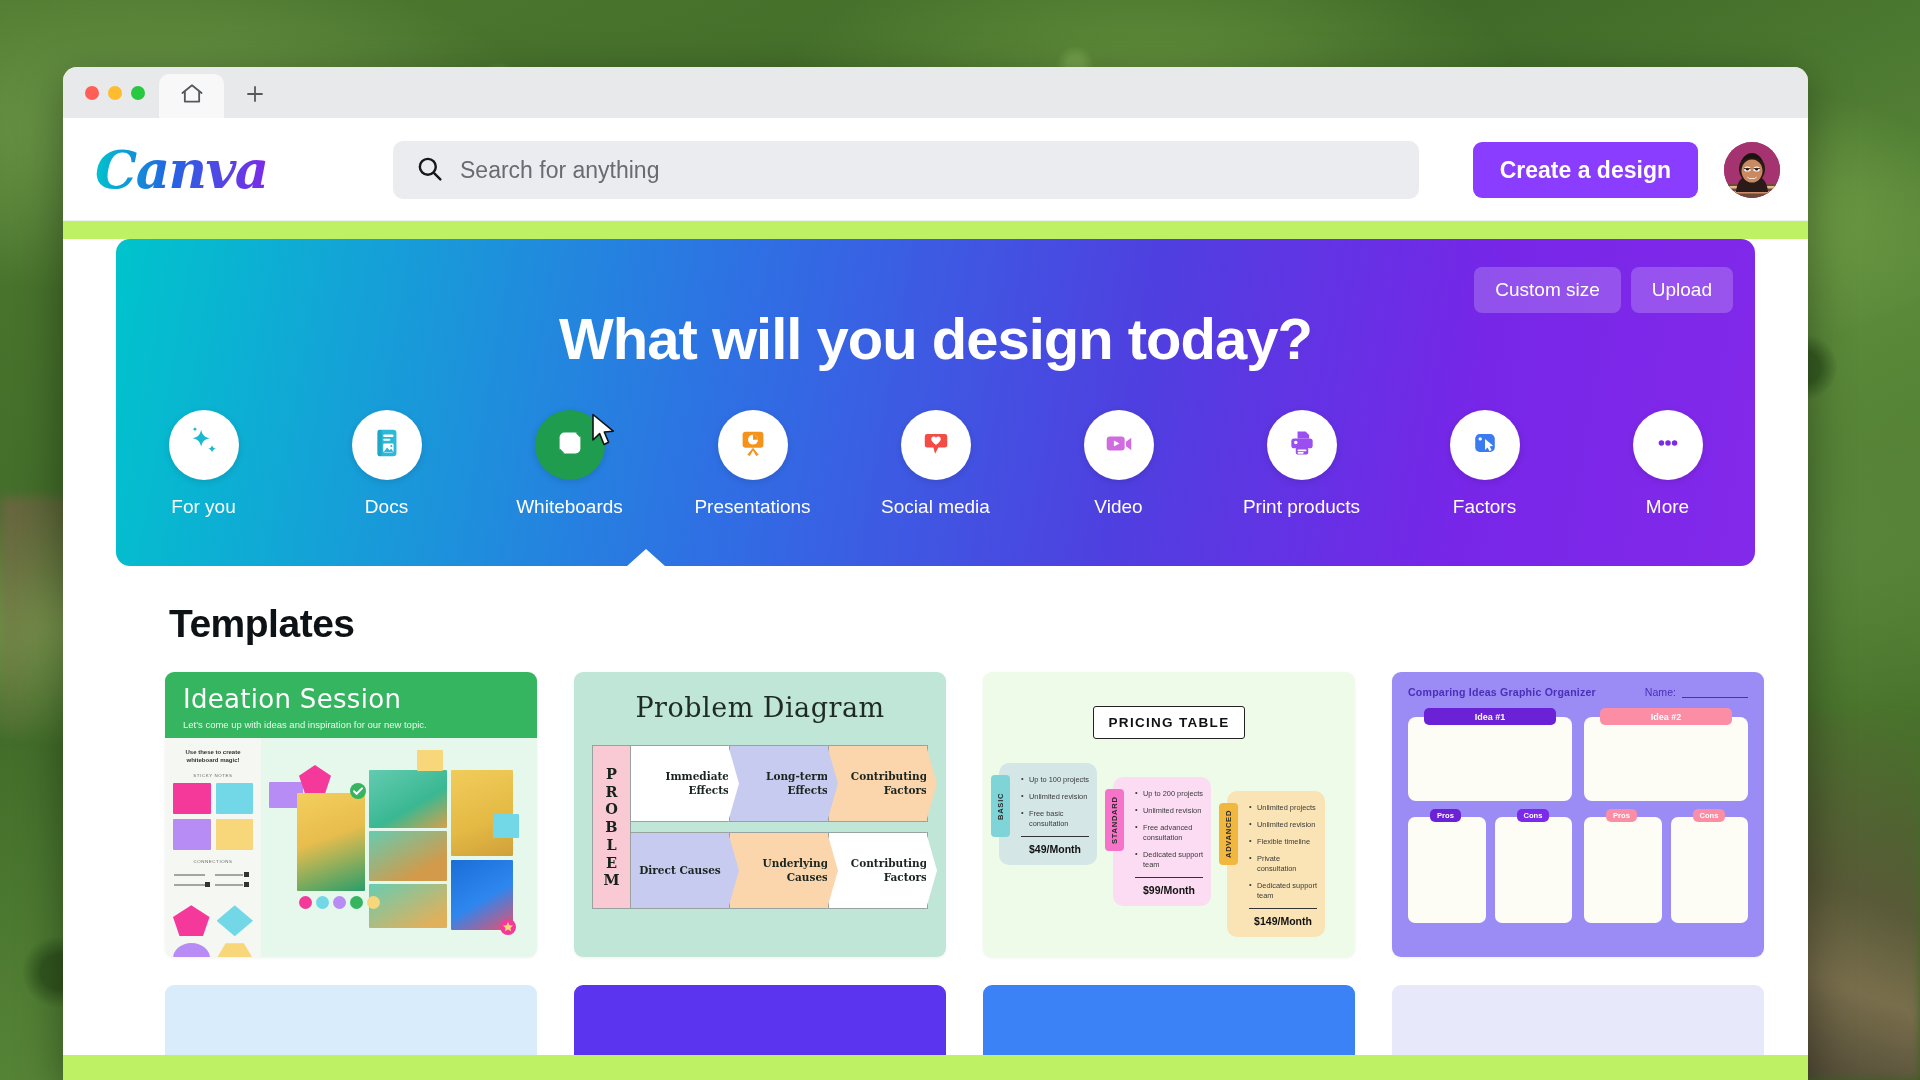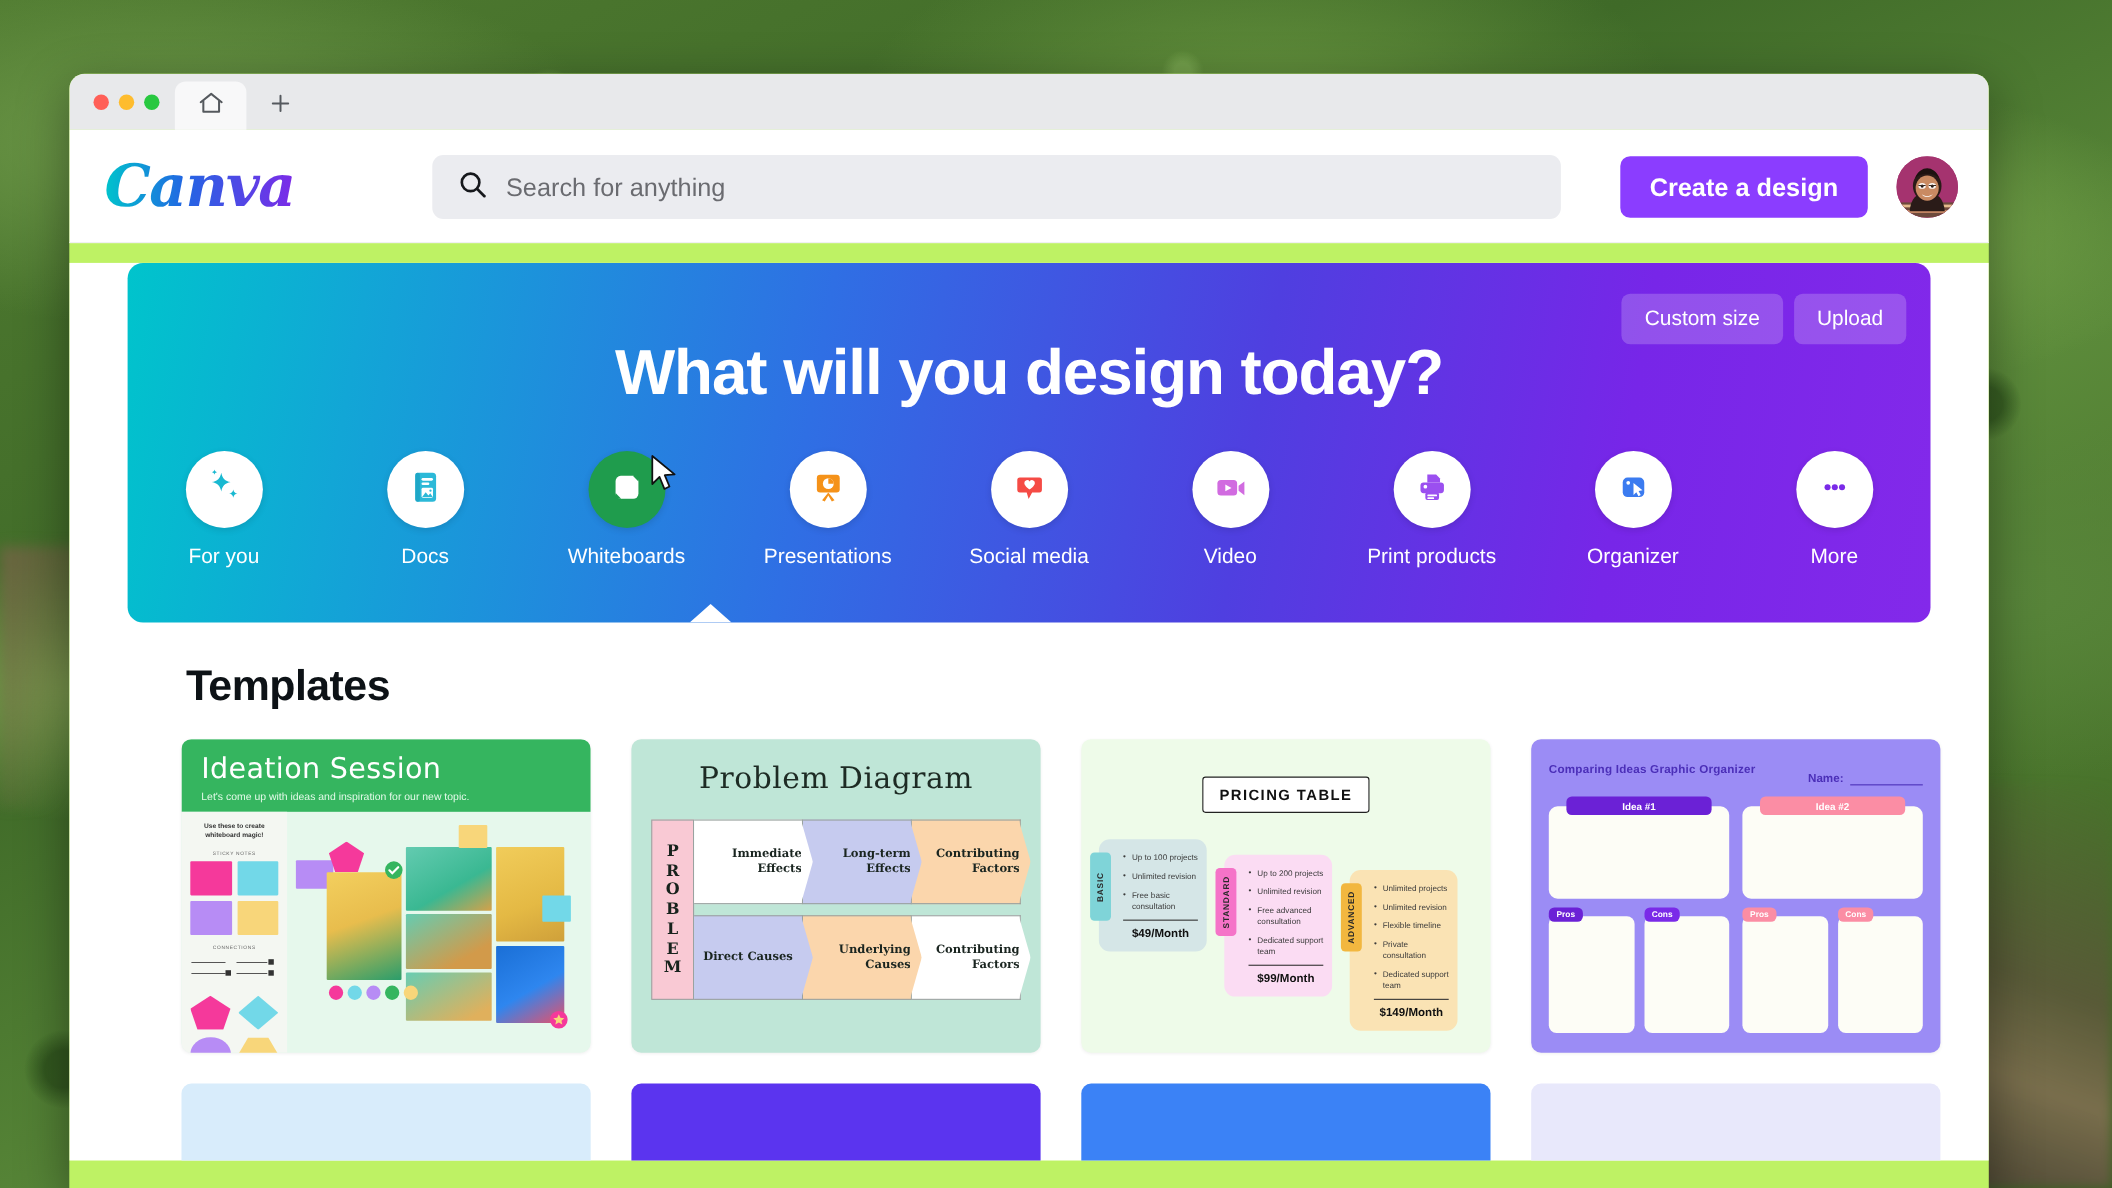--- a/index.html
+++ b/index.html
@@ -264,34 +264,34 @@
   }
   .c3 ul { list-style:none; }
   .c3 li { font-size: 7.4px; line-height:1.36; color:#3a3a3a; margin-bottom:7px; position:relative; padding-left:8px; }
   .c3 li::before { content:"•"; position:absolute; left:0; top:-1px; }
   .c3 .price { border-top:1.2px solid #333; margin-top:7px; padding-top:6px; text-align:center; font-size: 10.5px; font-weight:800; color:#111; }
 
   
   .c4 { background:#9b8cf5; padding: 14px 16px; }
   .c4 .hd { display:flex; align-items:center; justify-content:space-between; }
   .c4 .ht { font-size: 10.6px; font-weight:700; color:#4b2fb8; letter-spacing:.2px; }
-  .c4 .nm { font-size: 10.6px; font-weight:700; color:#4b2fb8; display:flex; gap:6px; align-items:flex-end;margin-top:16px; }
+  .c4 .nm { font-size: 10.6px; font-weight:400; color:#4b2fb8; display:flex; gap:6px; align-items:flex-end; }
   .c4 .nmline { width: 66px; border-bottom:1.8px solid #4b2fb8; height: 12px; }
   .c4 .cols { display:flex; gap: 12px; margin-top: 12px; }
   .c4 .col { flex:1; }
   .c4 .bigbox { background:#fdfdf6; border-radius:8px; height: 84px; position:relative; margin-top: 7px; }
   .c4 .chip {
     position:absolute; top:-9px; left:16px; right:16px; height:17px; border-radius:5px;
     display:flex; align-items:center; justify-content:center;
     font-size: 9px; font-weight:700; color:#fff;
   }
   .c4 .pcs { display:flex; gap:9px; margin-top: 16px; }
   .c4 .pcbox { flex:1; background:#fdfdf6; border-radius:7px; height: 106px; position:relative; }
   .c4 .pchip {
-    position:absolute; top:-8px; left:0; padding: 2px 7px; border-radius:5px;
+    position:absolute; top:-8px; left:22px; padding: 2px 7px; border-radius:5px;
     font-size: 7.6px; font-weight:700; color:#fff;
   }
 </style>
 </head>
 <body>
 
 <div id="wallpaper">
   <div class="base"></div>
   <div class="texture"></div>
   <div class="shore"></div>
@@ -471,21 +471,21 @@
         <div class="cat">
           <div class="cat-circle">
             <span>
               <svg width="32" height="32" viewBox="0 0 36 36">
                 <rect x="7" y="8" width="22" height="20" rx="5" fill="#3b7bf0"></rect>
                 <circle cx="12.6" cy="13.4" r="1.9" fill="#fff"></circle>
                 <path d="M18 13.5 27.2 21l-4 .8 2.2 4.2-2.3 1.2-2.2-4.2-2.9 2.9z" fill="#fff"></path>
               </svg>
             </span>
           </div>
-          <div class="cat-label">Organizer</div>
+          <div class="cat-label">Factors</div>
         </div>
 
         <div class="cat">
           <div class="cat-circle">
             <span>
               <svg width="32" height="32" viewBox="0 0 36 36" fill="#7a2ae8">
                 <circle cx="10.6" cy="18" r="3.1"></circle>
                   <circle cx="18" cy="18" r="3.1"></circle>
                   <circle cx="25.4" cy="18" r="3.1"></circle>
               </svg>

